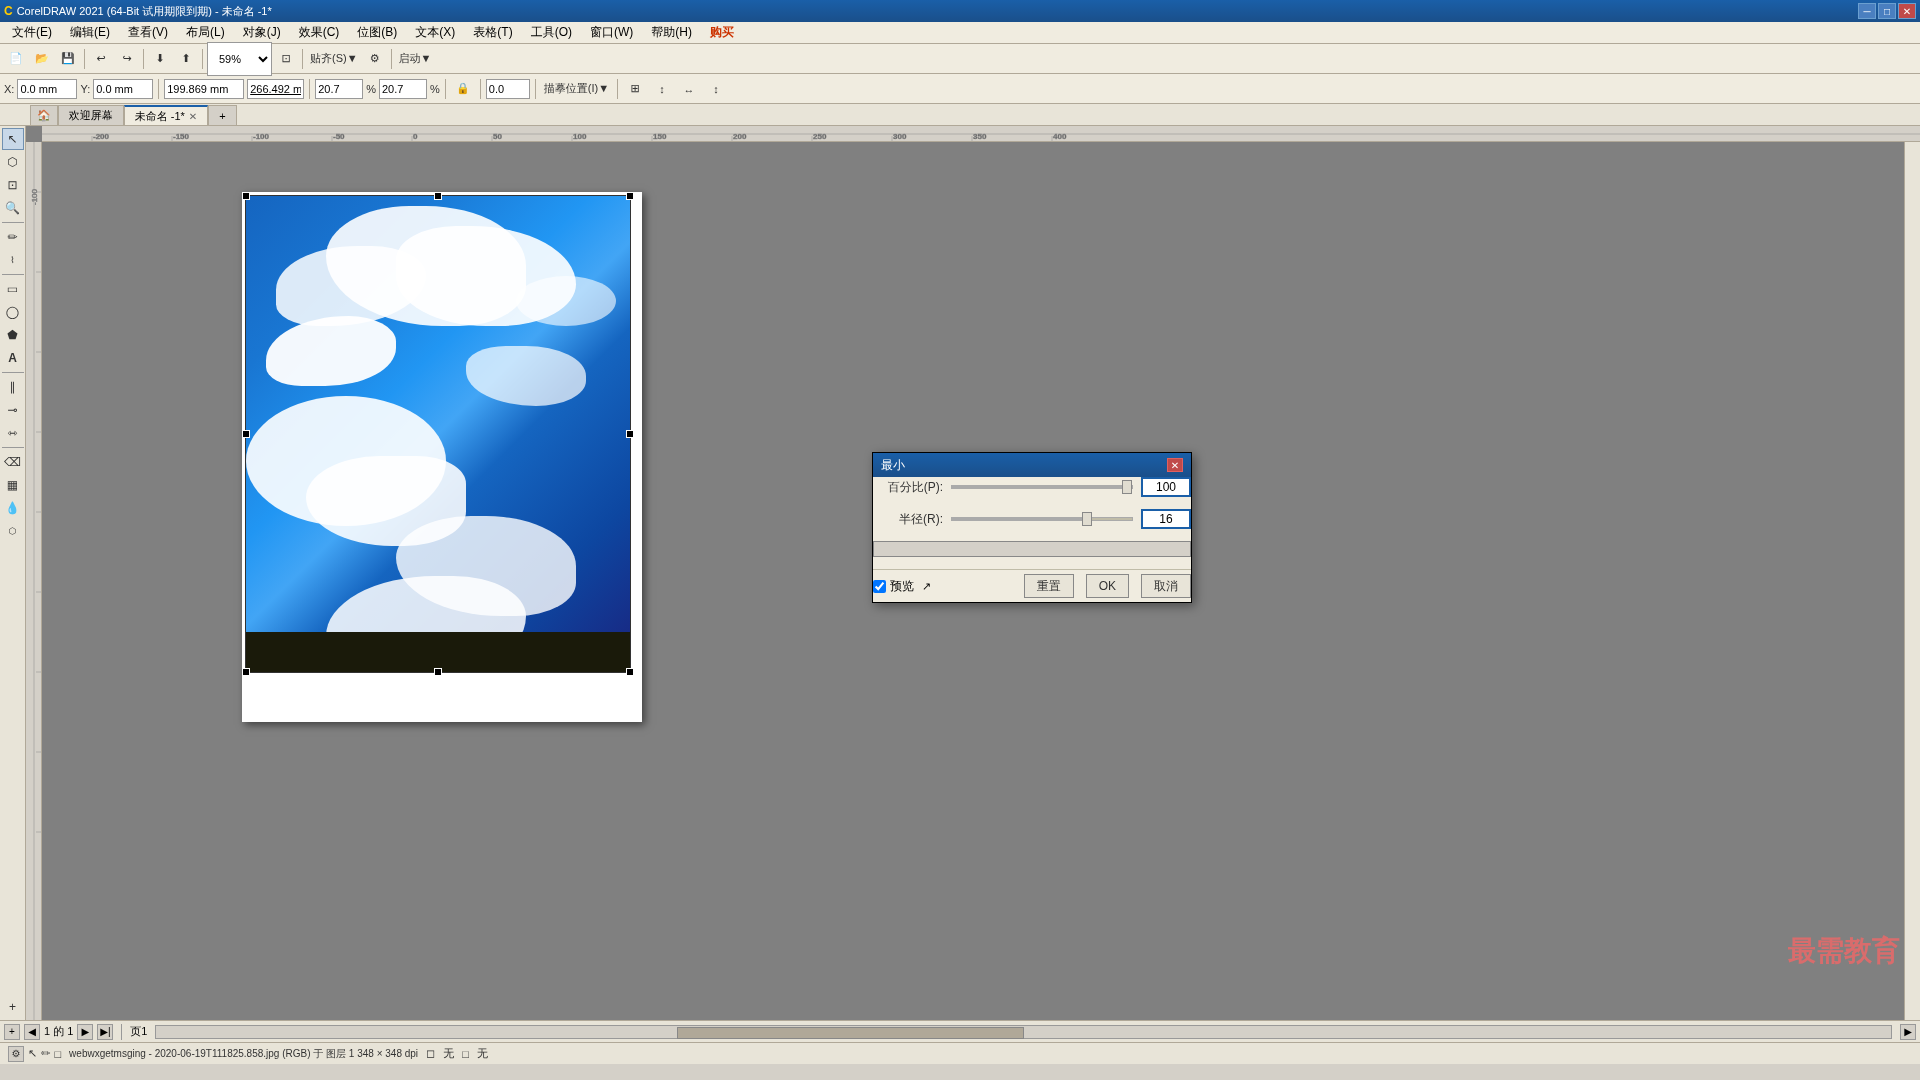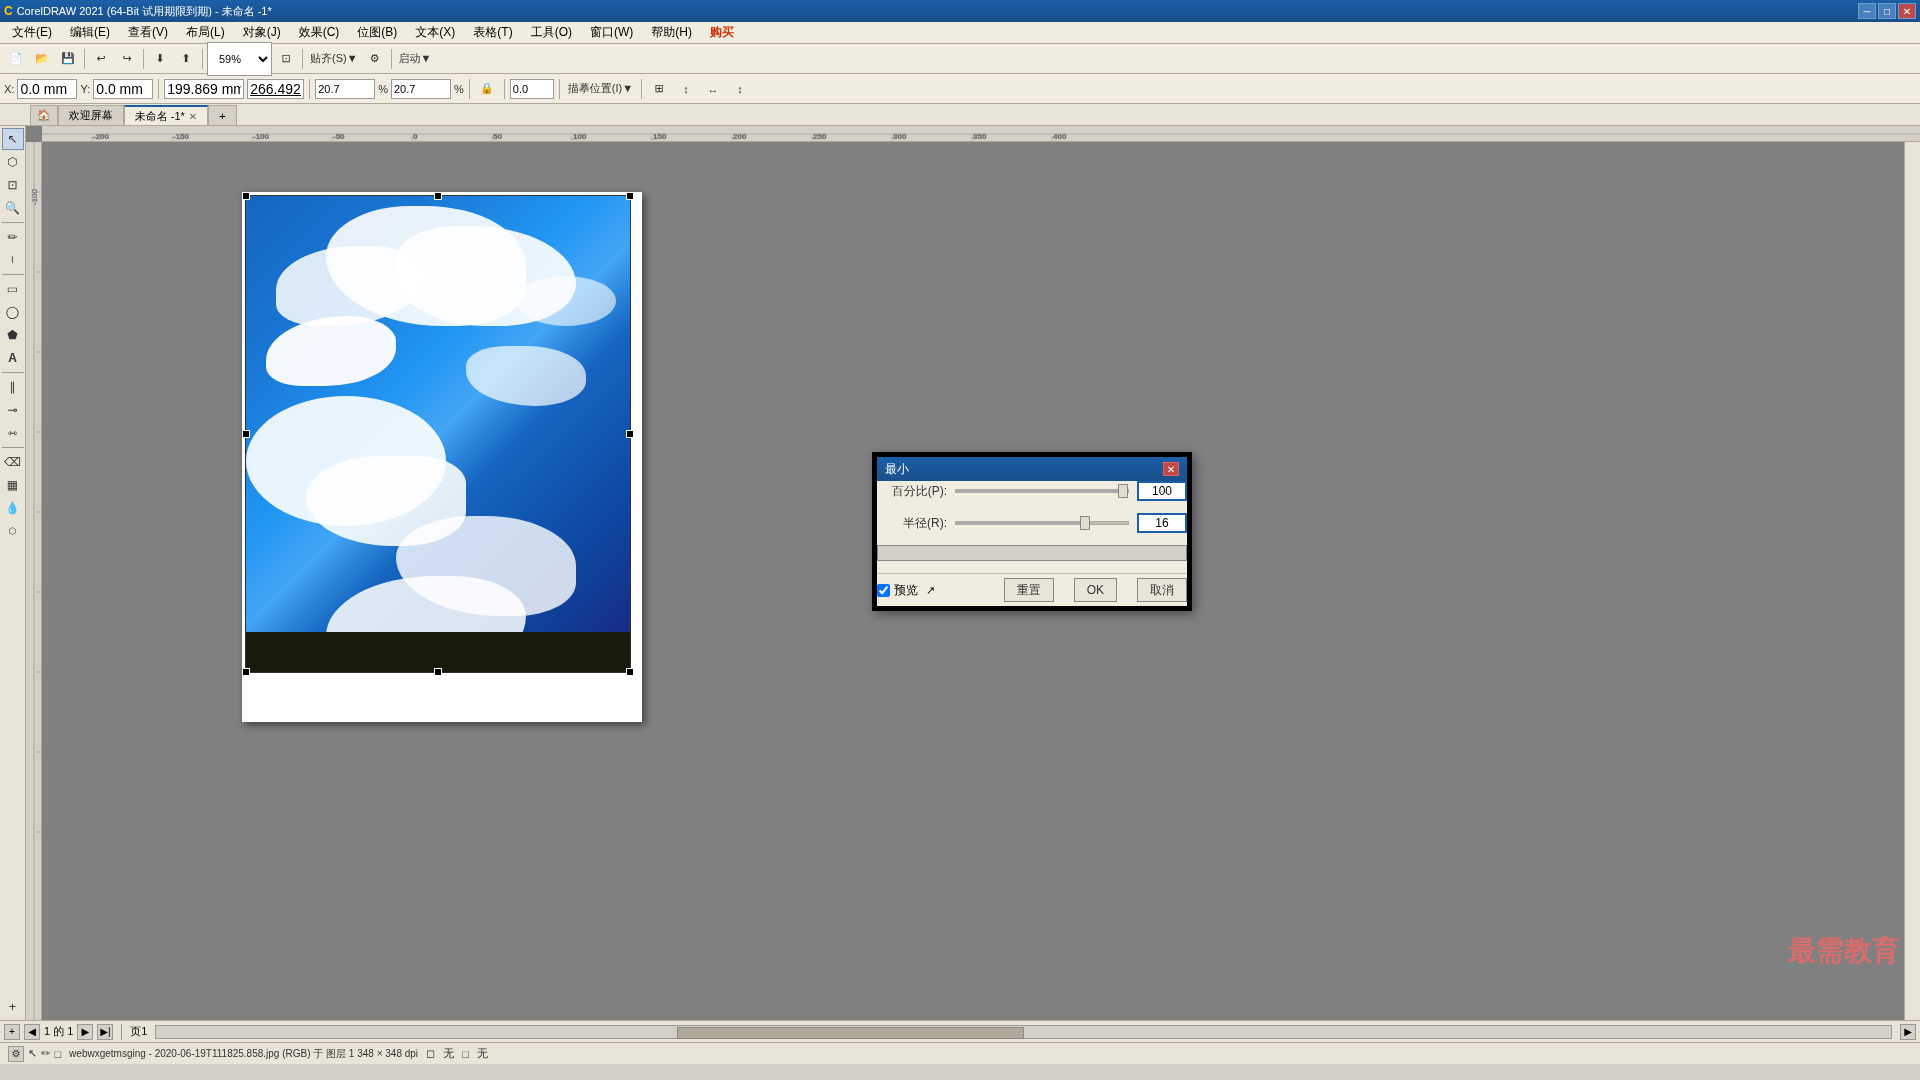--- a/index.html
+++ b/index.html
@@ -77,27 +77,27 @@
       align-items: center;
       padding: 2px 4px;
       border-bottom: 1px solid #b0a898;
       gap: 3px;
     }
     .prop-input {
       height: 20px;
       width: 60px;
       background: white;
       border: 1px solid #999;
-      font-size: 14px;
+      font-size: 11px;
       padding: 0 2px;
     }
     .prop-label { font-size: 11px; color: #333; }
     .prop-small-input {
       height: 20px;
-      width: 60px;
+      width: 48px;
       background: white;
       border: 1px solid #999;
       font-size: 11px;
       padding: 0 2px;
     }
 
     
     #main {
       display: flex;
       height: calc(1080px - 22px - 22px - 30px - 30px - 22px - 22px);
@@ -305,21 +305,21 @@
       top: 0; left: 0; right: 0; bottom: 0;
       pointer-events: none;
       z-index: 100;
     }
     #dialog {
       position: absolute;
       top: 310px;
       left: 830px;
       width: 320px;
       background: #f0ece0;
-      border: 5px solid #000000;
+      border: 1px solid #000000;
       box-shadow: 3px 3px 10px rgba(0,0,0,0.4);
       pointer-events: all;
     }
     #dialog-titlebar {
       height: 24px;
       background: linear-gradient(to bottom, #1a5fa8, #1a4f8a);
       display: flex;
       align-items: center;
       justify-content: space-between;
       padding: 0 8px;
@@ -387,21 +387,21 @@
     }
     .dialog-progress-bar {
       height: 16px;
       background: #d4d0c8;
       border: 1px solid #888;
       width: 100%;
     }
     .dialog-footer {
       display: flex;
       align-items: center;
-      gap: 20px;
+      gap: 12px;
       padding-top: 4px;
       border-top: 1px solid #c0bca8;
       padding-bottom: 4px;
     }
     .dialog-checkbox-area {
       display: flex;
       align-items: center;
       gap: 4px;
       flex: 1;
     }

